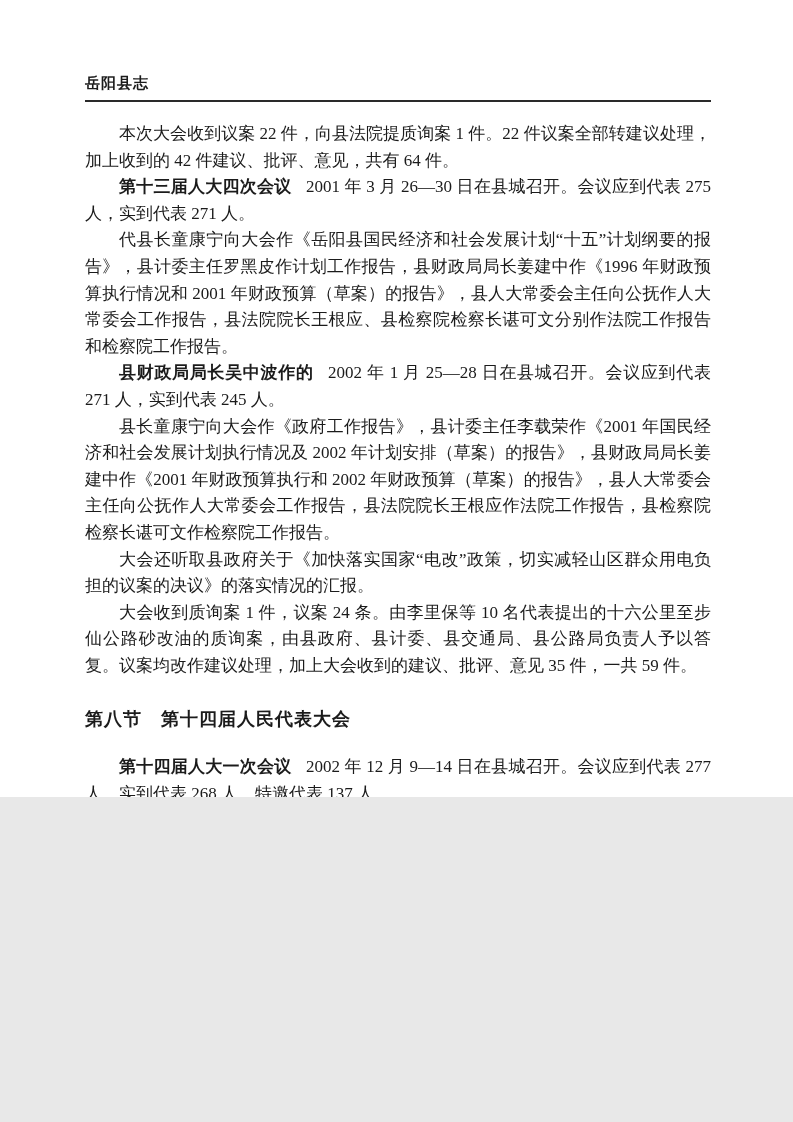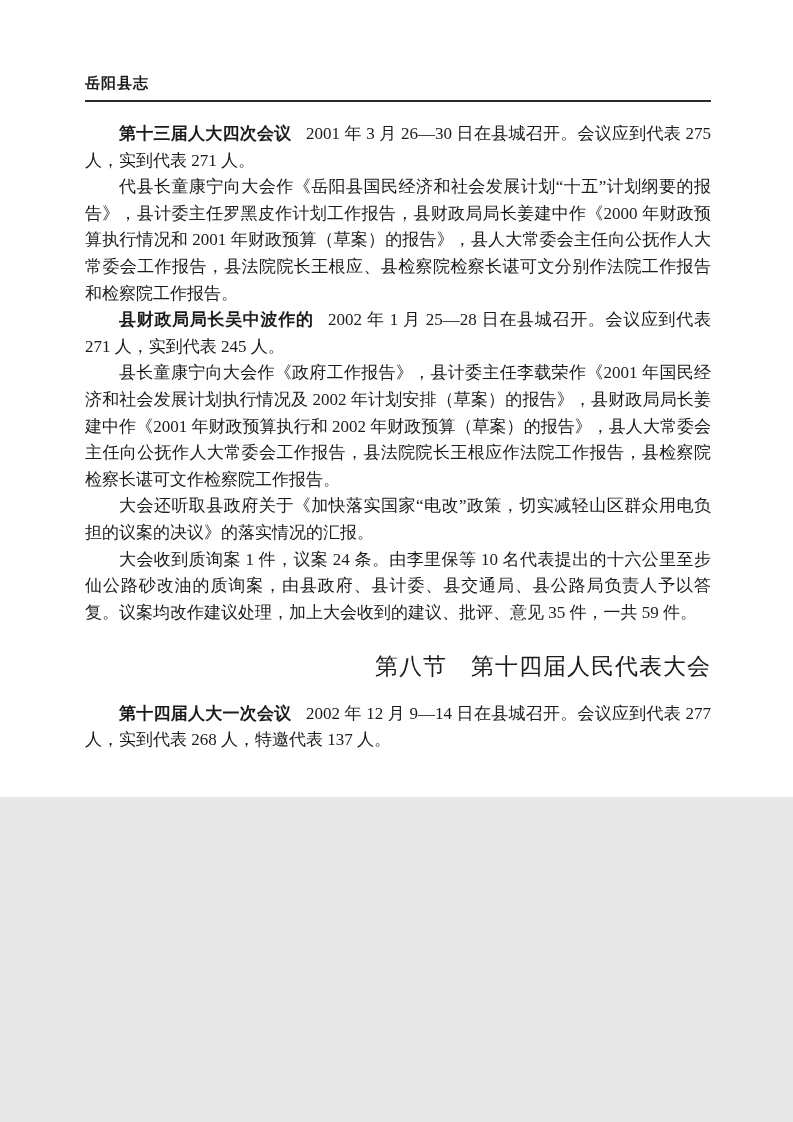--- a/index.html
+++ b/index.html
@@ -49,23 +49,23 @@
   }
   .body-text p.indent {
     text-indent: 2em;
   }
   .lead {
     font-weight: bold;
     margin-right: 0.85em;
   }
   .section-heading {
     font-family: "DejaVu Sans", "Liberation Sans", sans-serif;
-    font-weight: normal;
-    font-size: 23px;
-    text-align: right;
+    font-weight: bold;
+    font-size: 18px;
+    text-align: left;
     text-indent: 0;
     margin: 27px 0 21px 0;
     letter-spacing: 1px;
   }
   .page-number {
     position: absolute;
     left: 88px;
     top: 1029px;
     font-size: 15px;
     letter-spacing: 1px;
@@ -76,27 +76,30 @@
 
 <div class="page">
 
   <div class="running-head">岳阳县志</div>
 
   <div class="head-rule"></div>
 
   <div class="body-text">
 
 
+    <p class="indent">
+      <span>本次大会收到议案 22 件，向县法院提质询案 1 件。22 件议案全部转建议处理，加上收到的 42 件建议、批评、意见，共有 64 件。</span>
+    </p>
 
     <p class="indent">
       <b class="lead">第十三届人大四次会议</b><span>2001 年 3 月 26—30 日在县城召开。会议应到代表 275 人，实到代表 271 人。</span>
     </p>
 
     <p class="indent">
-      <span>代县长童康宁向大会作《岳阳县国民经济和社会发展计划“十五”计划纲要的报告》，县计委主任罗黑皮作计划工作报告，县财政局局长姜建中作《2000 年财政预算执行情况和 2001 年财政预算（草案）的报告》，县人大常委会主任向公抚作人大常委会工作报告，县法院院长王根应、县检察院检察长谌可文分别作法院工作报告和检察院工作报告。</span>
+      <span>代县长童康宁向大会作《岳阳县国民经济和社会发展计划“十五”计划纲要的报告》，县计委主任罗黑皮作计划工作报告，县财政局局长姜建中作《1996 年财政预算执行情况和 2001 年财政预算（草案）的报告》，县人大常委会主任向公抚作人大常委会工作报告，县法院院长王根应、县检察院检察长谌可文分别作法院工作报告和检察院工作报告。</span>
     </p>
 
 
 
     <p class="indent">
       <b class="lead">县财政局局长吴中波作的</b><span>2002 年 1 月 25—28 日在县城召开。会议应到代表 271 人，实到代表 245 人。</span>
     </p>
 
     <p class="indent">
       <span>县长童康宁向大会作《政府工作报告》，县计委主任李载荣作《2001 年国民经济和社会发展计划执行情况及 2002 年计划安排（草案）的报告》，县财政局局长姜建中作《2001 年财政预算执行和 2002 年财政预算（草案）的报告》，县人大常委会主任向公抚作人大常委会工作报告，县法院院长王根应作法院工作报告，县检察院检察长谌可文作检察院工作报告。</span>

